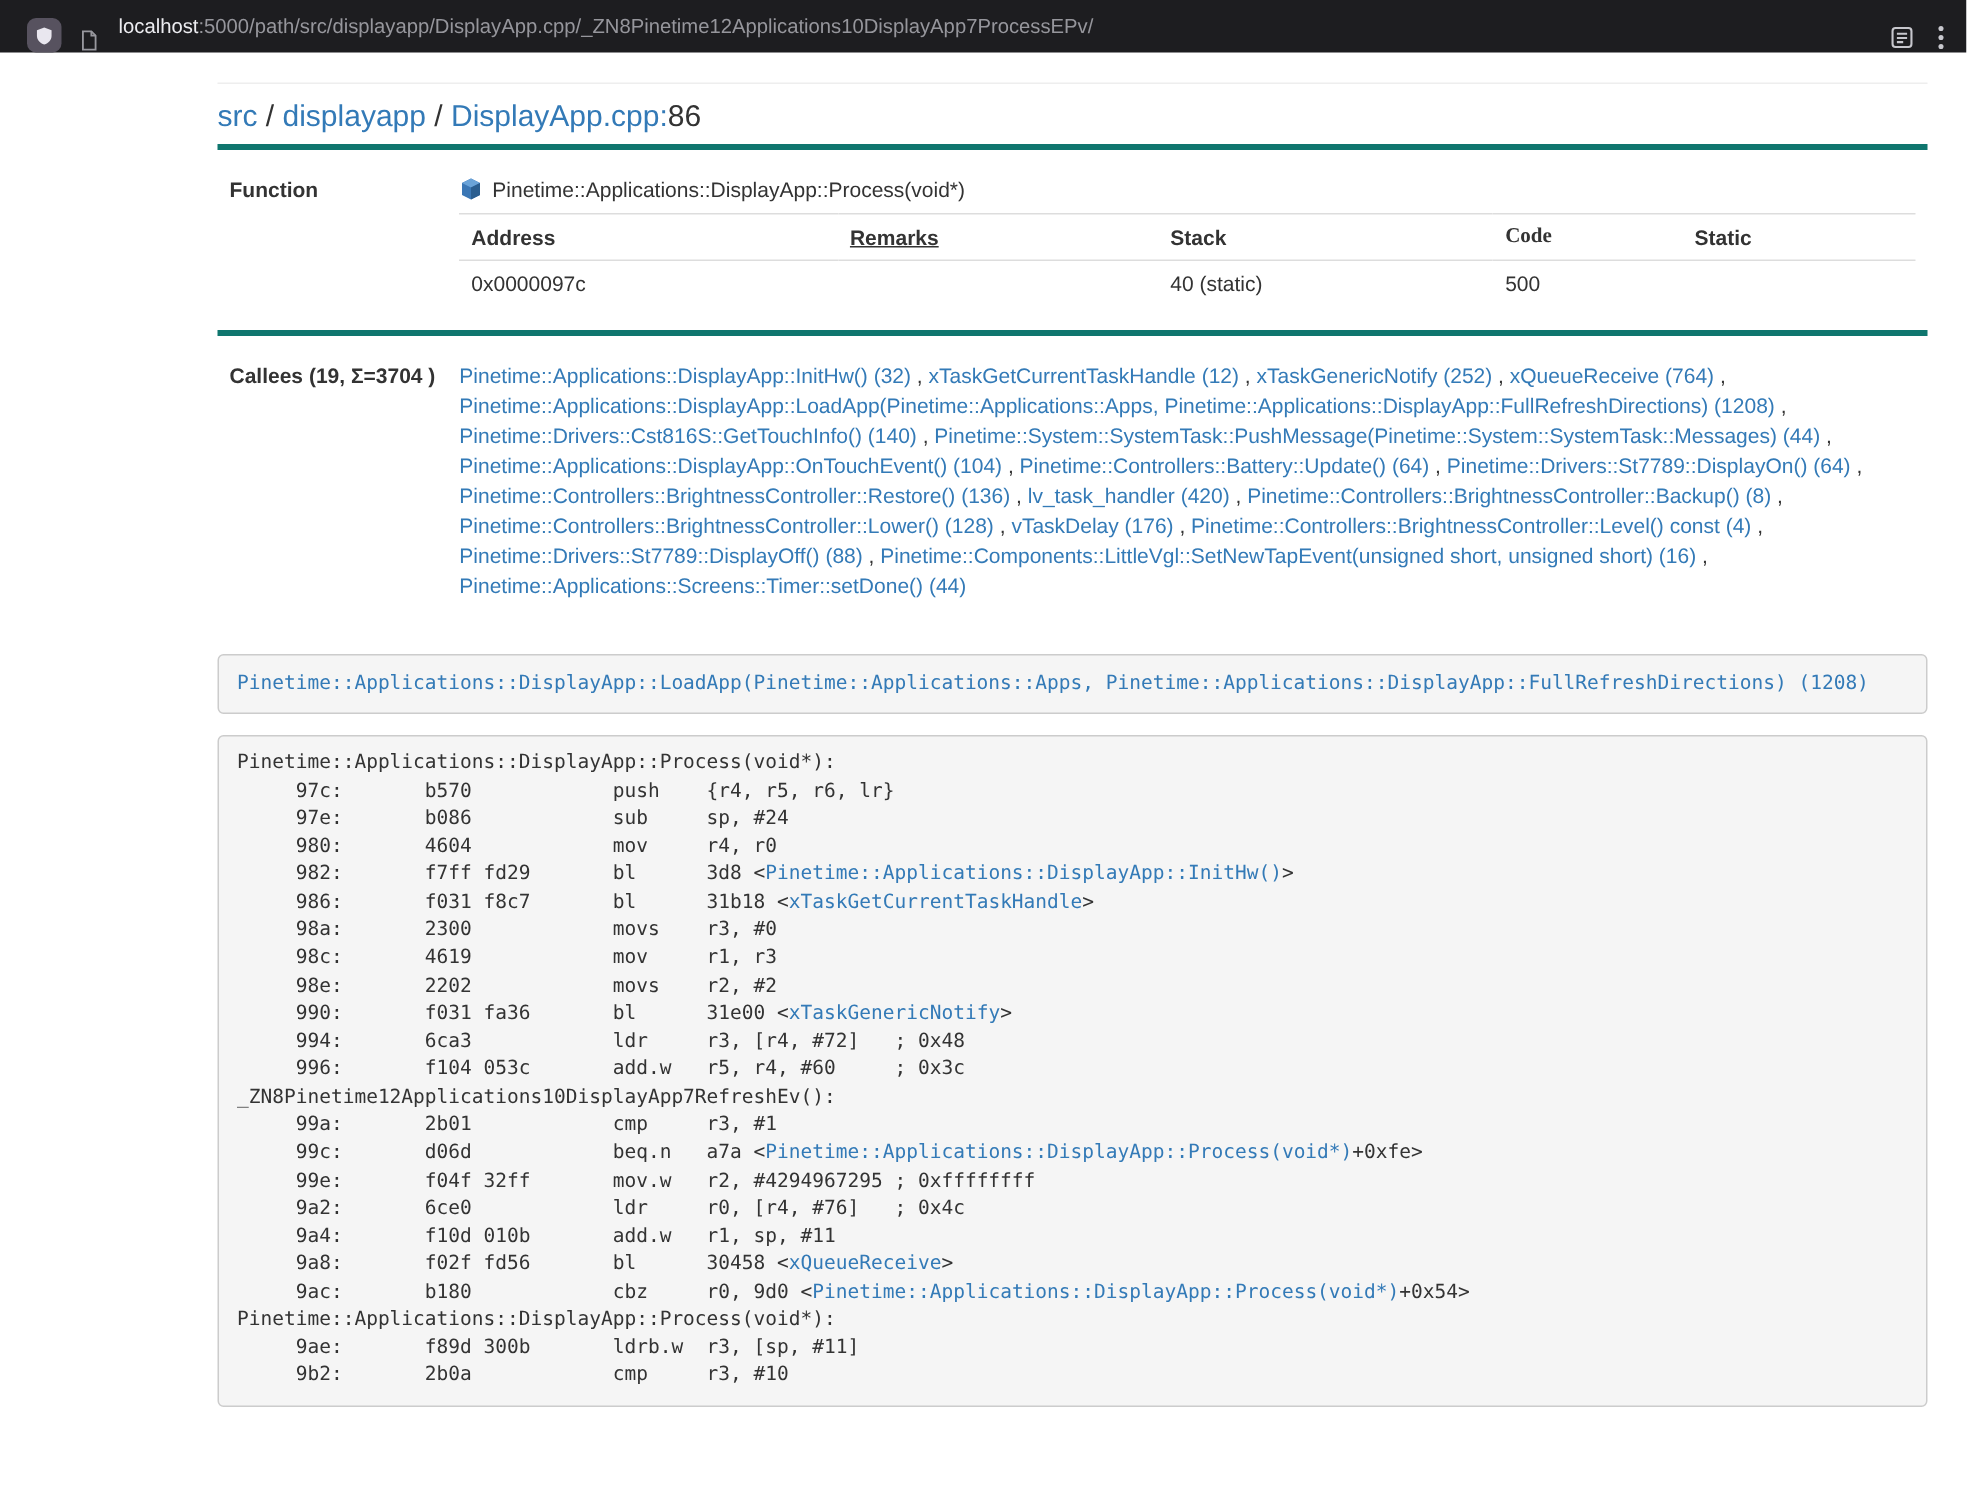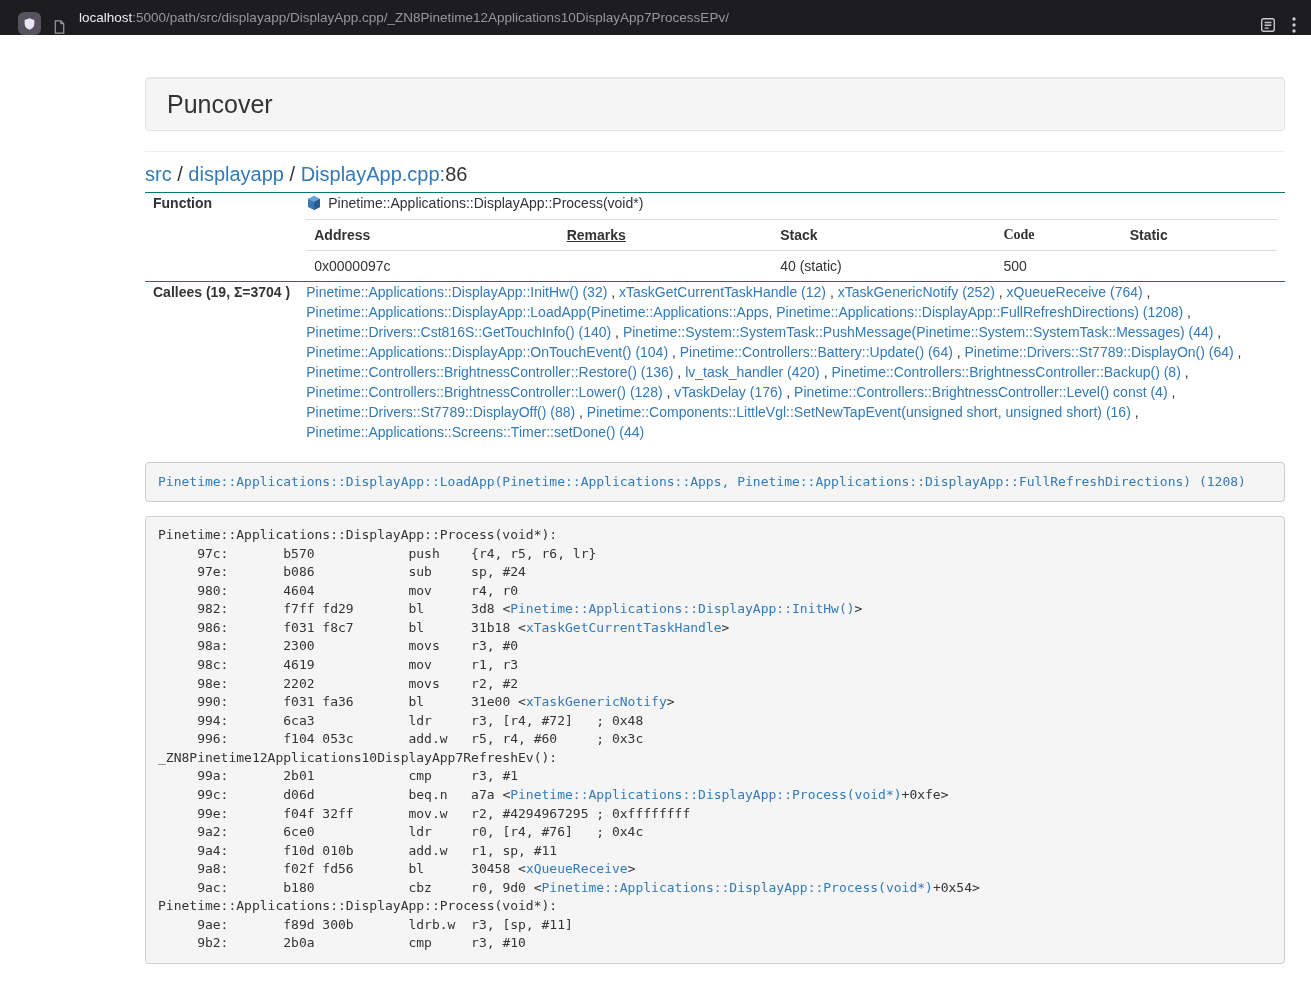--- a/index.html
+++ b/index.html
@@ -48,22 +48,22 @@
   .well .title { font-size: 25px; font-weight: 500; color: #333; line-height: 28px; }
 
   hr { border: 0; border-top: 1px solid #eee; margin: 20px 0 12px 0; }
 
   .breadcrumb-line { font-size: 20px; line-height: 20px; color: #333; }
 
   
   table.outer { width: 100%; border-collapse: collapse; margin-top: 8px; }
   table.outer > tbody > tr > th,
   table.outer > tbody > tr > td {
-    border-top: 1px solid #0f766e;
-    padding: 0 8px; text-align: left; vertical-align: top;
+    border-top: 4px solid #0f766e;
+    padding: 16px 8px; text-align: left; vertical-align: top;
     font-size: 14px; line-height: 20px;
   }
   table.outer > tbody > tr > th { width: 140px; font-weight: bold; white-space: nowrap; }
 
   .func-cell-head { display: flex; align-items: center; }
   .func-icon { margin-right: 6px; display: inline-flex; flex: none; }
 
   table.inner { width: 100%; border-collapse: collapse; margin-top: 6px; }
   table.inner th, table.inner td {
     border-top: 1px solid #ddd; padding: 5px 8px;
@@ -118,23 +118,20 @@
         <circle cx="3" cy="4" r="1.7"></circle>
           <circle cx="3" cy="10" r="1.7"></circle>
           <circle cx="3" cy="16" r="1.7"></circle>
       </svg>
     </span>
   </div>
 </div>
 
 <div class="container">
 
-  <div class="well">
-    <span class="title">Puncover</span>
-  </div>
 
   <hr>
 
   <div class="breadcrumb-line"><a href="#" class="lnk">src</a> / <a href="#" class="lnk">displayapp</a> / <a href="#" class="lnk">DisplayApp.cpp:</a>86</div>
 
   <table class="outer">
     <tbody>
       <tr>
         <th>Function</th>
         <td>

